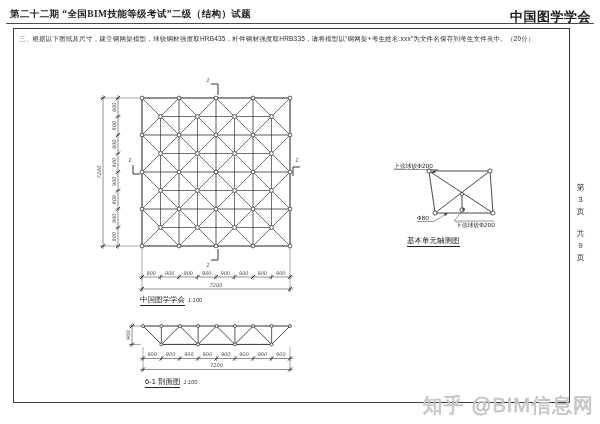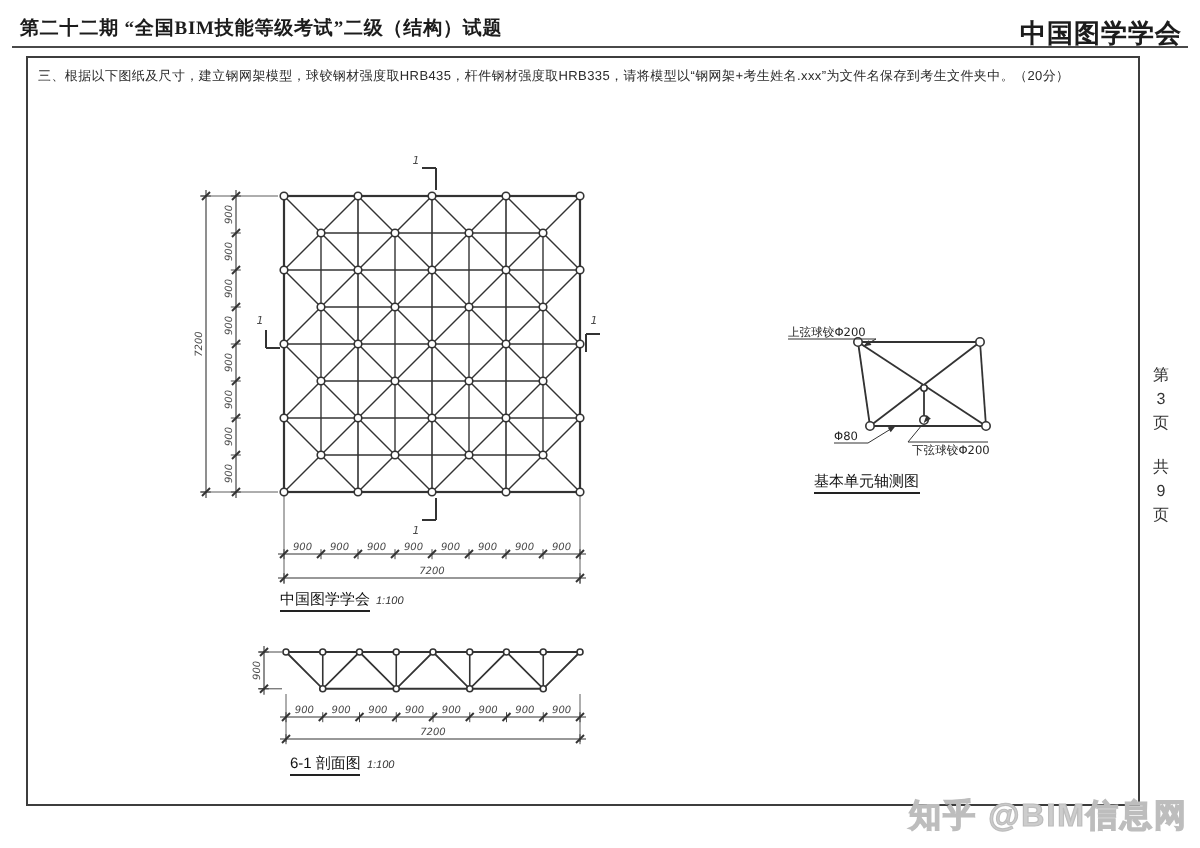--- a/index.html
+++ b/index.html
@@ -21,21 +21,21 @@
   .fig-title{position:absolute;text-align:left;font-size:7.5px;color:#111;white-space:nowrap;}
   .fig-title .t{border-bottom:1px solid #222;padding-bottom:.5px;}
   .fig-title .s{font-size:5.5px;font-style:italic;color:#333;margin-left:3px;}
   #plan-title{left:140px;top:295px;width:152px;}
   #section-title{left:145px;top:377px;width:132px;}
   #detail-title{left:407px;top:236px;width:114px;}
   .page-col{position:absolute;left:572px;top:182px;width:17px;text-align:center;
             font-size:8px;color:#333;}
   .page-col span{display:block;line-height:12px;}
   .page-col .gap{height:10px;}
-  .watermark{position:absolute;right:6px;bottom:5px;font-size:16px;font-weight:bold;
+  .watermark{position:absolute;right:6px;bottom:5px;font-size:20px;font-weight:normal;
              color:#cdcdcd;letter-spacing:1px;-webkit-text-stroke:0.6px #bdbdbd;
              font-family:"Liberation Sans",sans-serif;white-space:nowrap;}
 </style>
 </head>
 <body>
 
 <div id="page">
 
   <div class="hdr-title">第二十二期 “全国BIM技能等级考试”二级（结构）试题</div>
   <div class="hdr-org">中国图学学会</div>

